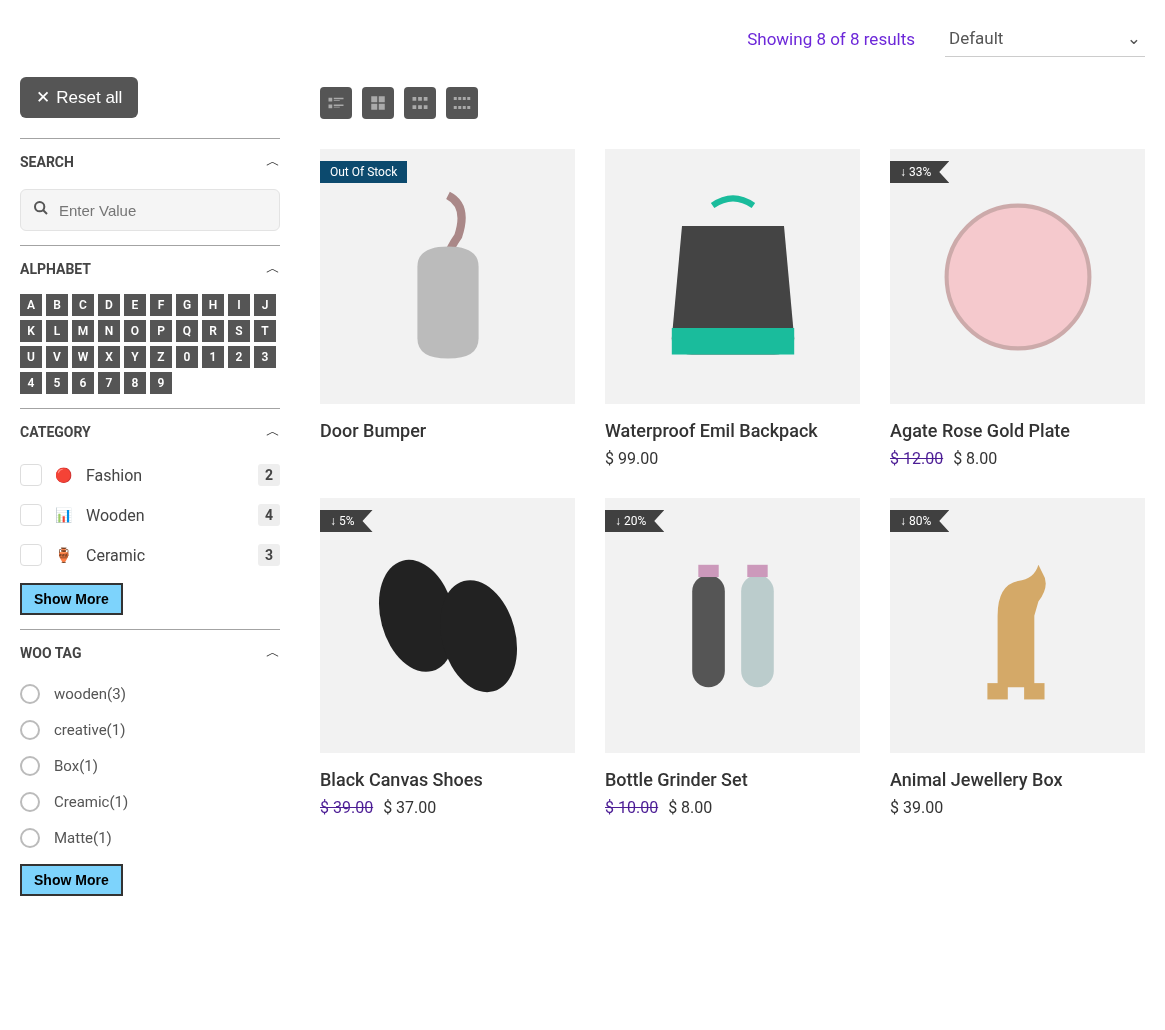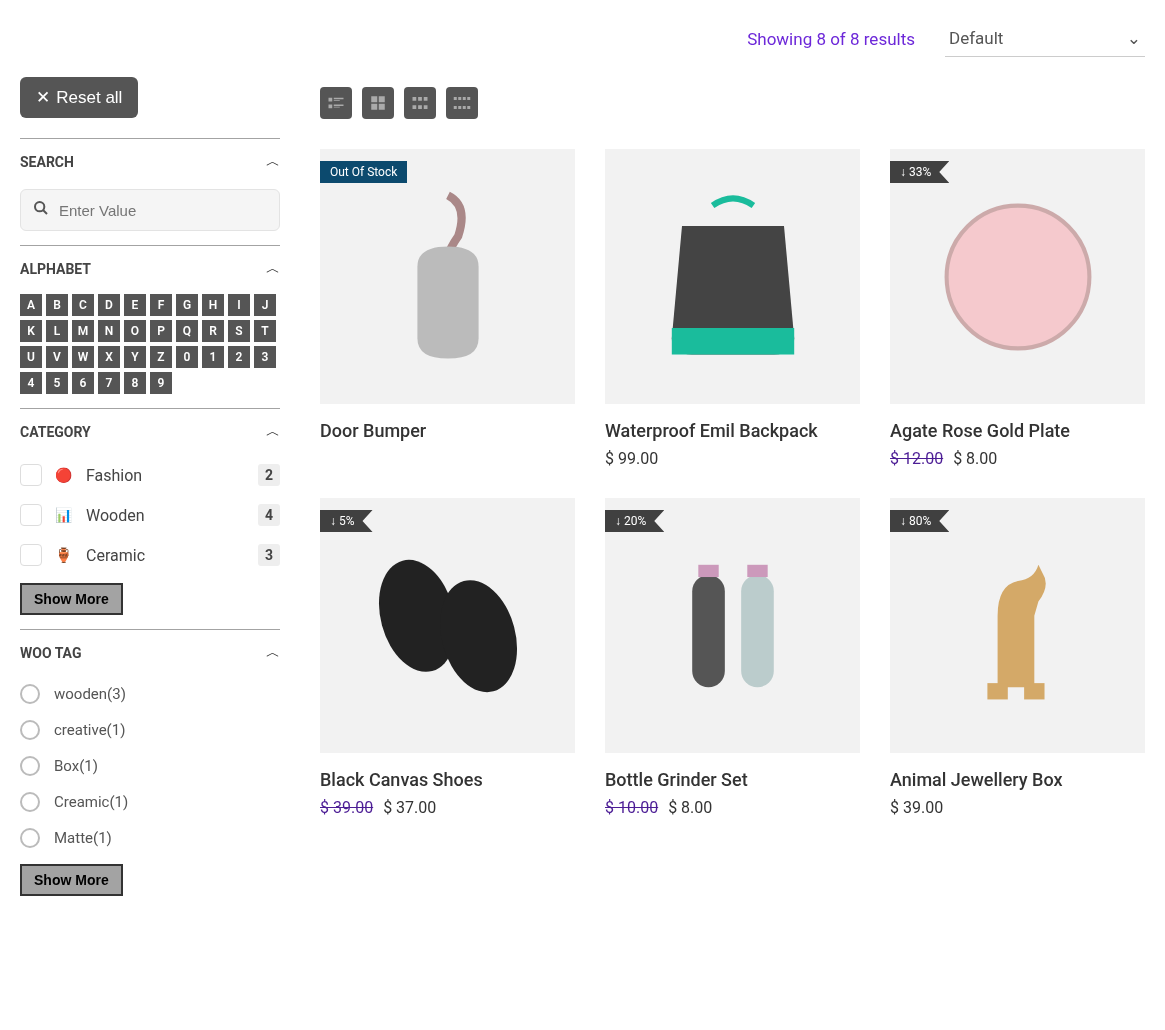--- a/index.html
+++ b/index.html
@@ -128,21 +128,21 @@
     background: #eee;
     color: #444;
     font-weight: 700;
     font-size: 14px;
     width: 22px; height: 22px;
     display:flex;align-items:center;justify-content:center;
     border-radius: 3px;
   }
   .show-more {
     border: 2px solid #333;
-    background: #a3a3a3;
+    background: #7dd3fc;
     padding: 6px 12px;
     font-size: 14px;
     font-weight: 600;
     cursor: pointer;
     margin-top: 8px;
   }
   .tag-list { margin-top: 14px; }
   .tag-row {
     display: flex;
     align-items: center;

